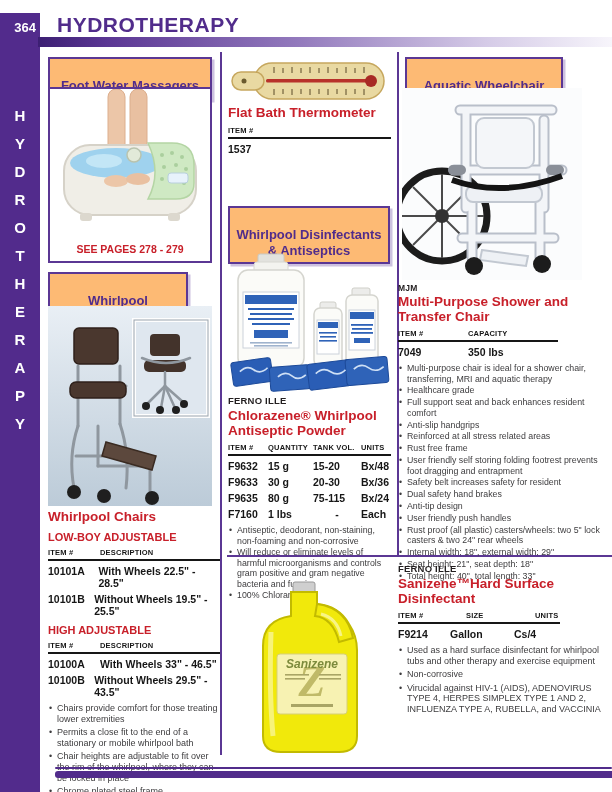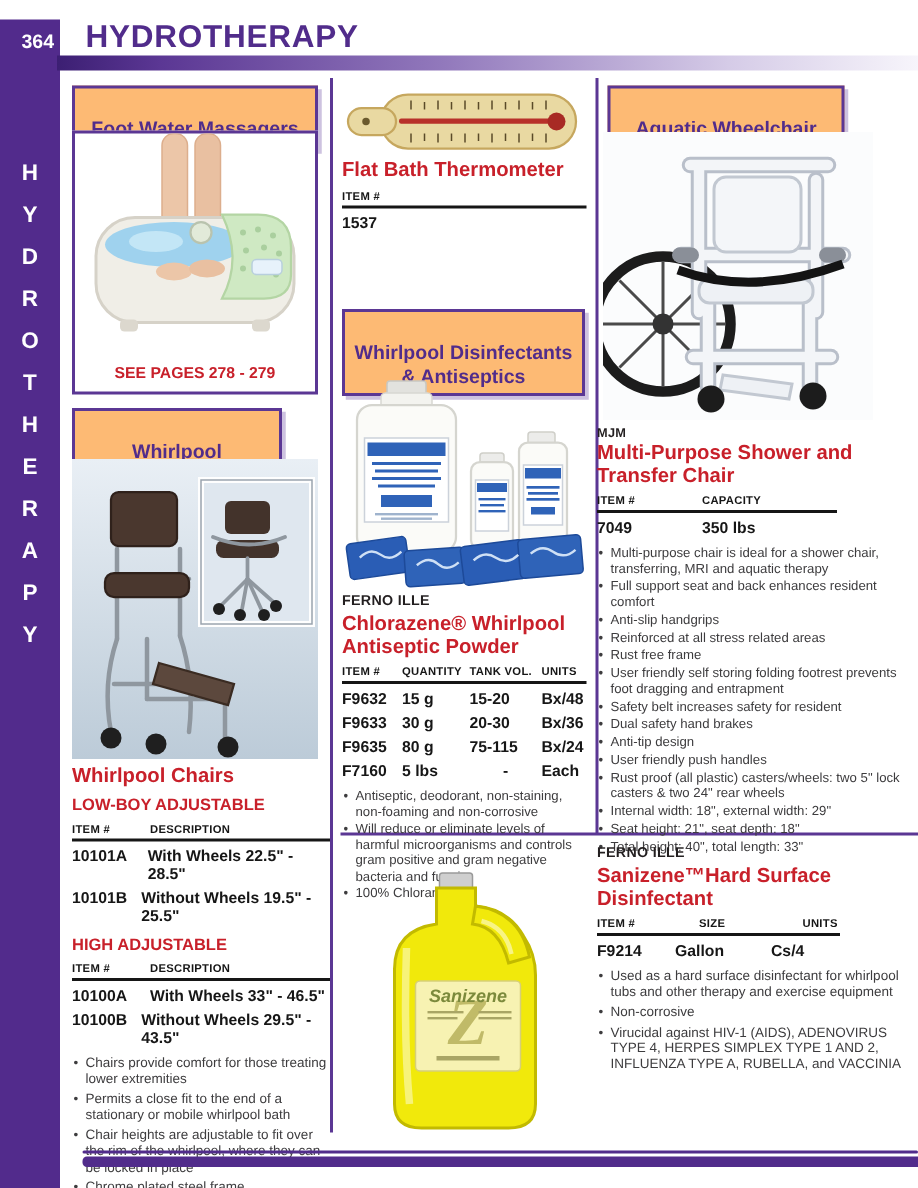--- a/index.html
+++ b/index.html
@@ -326,21 +326,21 @@
         <span class="td">Bx/36</span>
       </div>
       <div class="tr td-row">
         <span class="td" style="width:40px;">F9635</span>
         <span class="td" style="width:45px;">80 g</span>
         <span class="td" style="width:48px;">75-115</span>
         <span class="td">Bx/24</span>
       </div>
       <div class="tr td-row">
         <span class="td" style="width:40px;">F7160</span>
-        <span class="td" style="width:45px;">5 lbs</span>
+        <span class="td" style="width:45px;">1 lbs</span>
         <span class="td" style="width:48px; text-align:center;">-</span>
         <span class="td">Each</span>
       </div>
     </div>
     <ul class="bullets tight">
       <li>Antiseptic, deodorant, non-staining, non-foaming and non-corrosive</li>
       <li>Will reduce or eliminate levels of harmful microorganisms and controls gram positive and gram negative bacteria and fungi</li>
       <li>100% Chloramine-T</li>
     </ul>
   </div>
@@ -419,20 +419,21 @@
         <span class="th" style="width:70px;">ITEM #</span>
         <span class="th">CAPACITY</span>
       </div>
       <div class="tr td-row">
         <span class="td" style="width:70px;">7049</span>
         <span class="td">350 lbs</span>
       </div>
     </div>
     <ul class="bullets tight">
       <li>Multi-purpose chair is ideal for a shower chair, transferring, MRI and aquatic therapy</li>
+      <li>Healthcare grade</li>
       <li>Full support seat and back enhances resident comfort</li>
       <li>Anti-slip handgrips</li>
       <li>Reinforced at all stress related areas</li>
       <li>Rust free frame</li>
       <li>User friendly self storing folding footrest prevents foot dragging and entrapment</li>
       <li>Safety belt increases safety for resident</li>
       <li>Dual safety hand brakes</li>
       <li>Anti-tip design</li>
       <li>User friendly push handles</li>
       <li>Rust proof (all plastic) casters/wheels: two 5" lock casters &amp; two 24" rear wheels</li>

